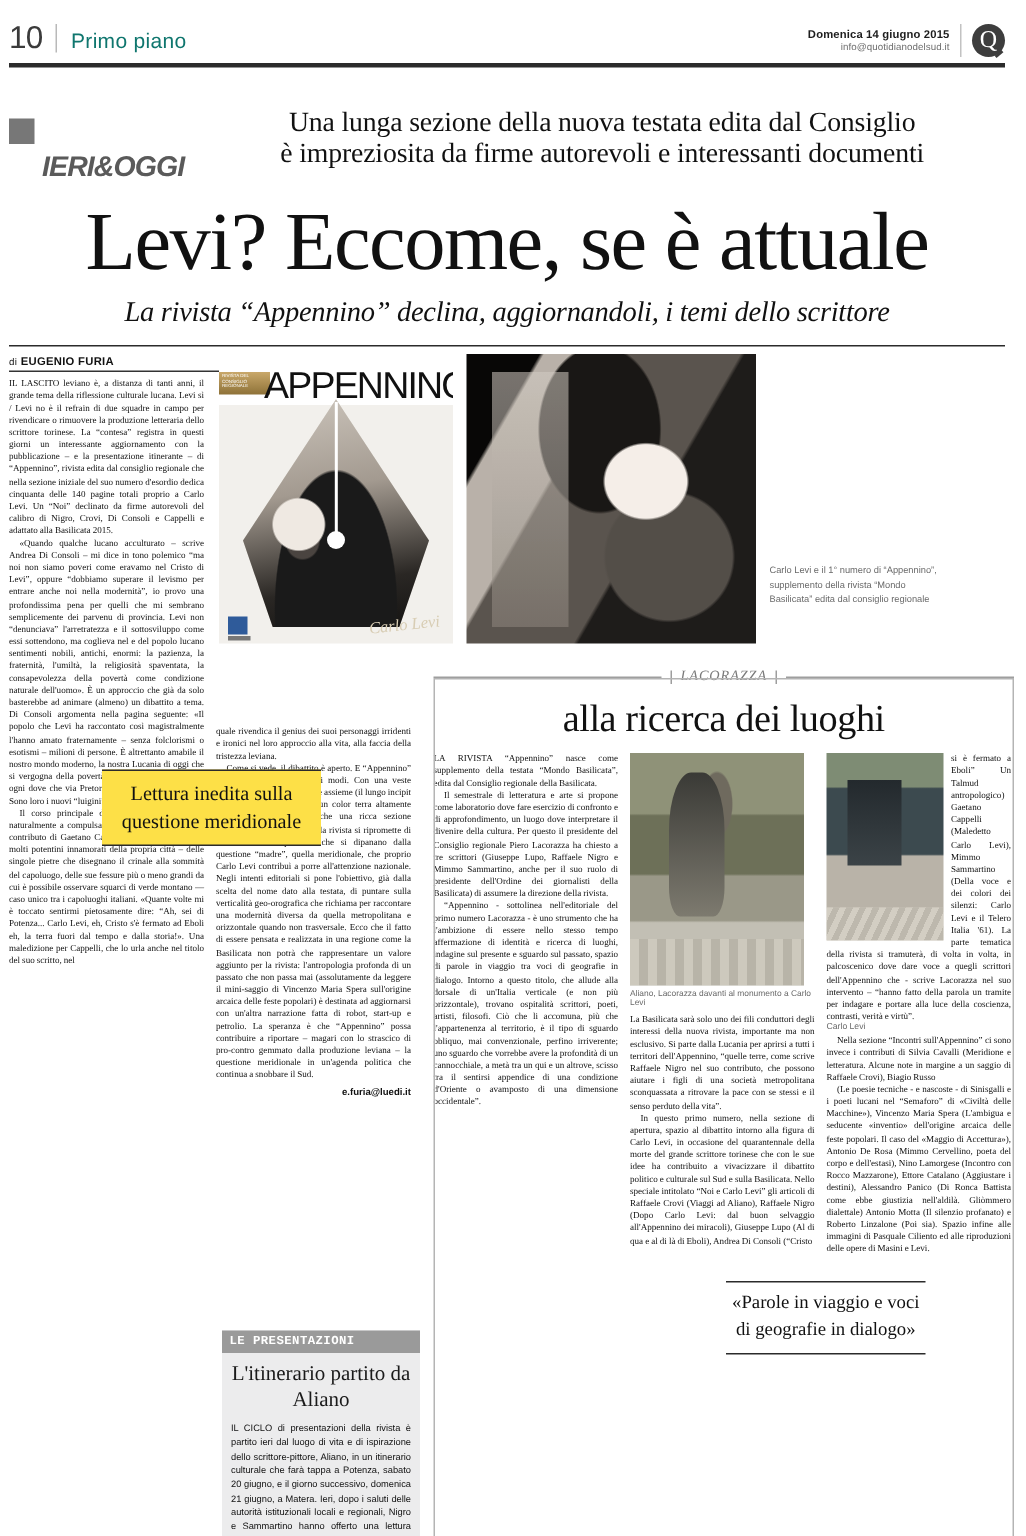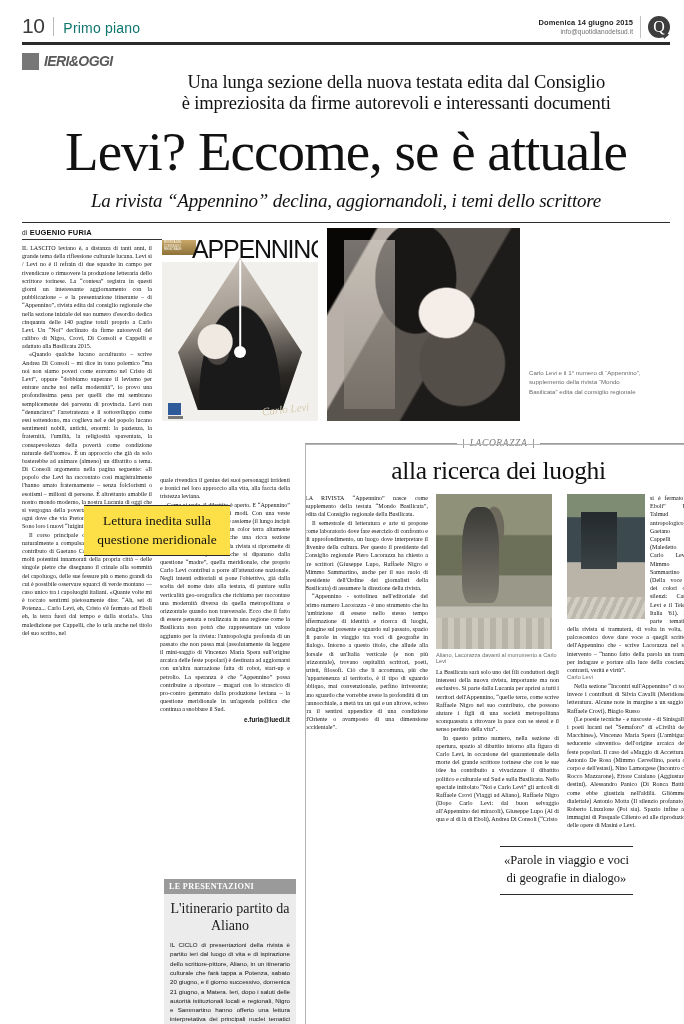--- a/index.html
+++ b/index.html
@@ -5,21 +5,21 @@
   * { box-sizing: border-box; }
   html, body { margin:0; padding:0; }
   body {
     width: 684px; height: 1024px;
     background: #ffffff;
     font-family: "Liberation Serif", serif;
     color: #111;
     overflow: hidden;
     position: relative;
   }
-  .page { width:684px; height:1024px; position:relative; padding: 8px 14px 6px 22px; }
+  .page { width:684px; height:1024px; position:relative; padding: 8px 14px 6px 6px; }
 
   
   .masthead { display:flex; align-items:flex-end; justify-content:space-between; height:30px; }
   .mh-left { display:flex; align-items:baseline; gap:9px; }
   .folio { font-size:21px; color:#3b3b3b; font-family:"Liberation Sans", sans-serif; font-weight:400; letter-spacing:-0.5px;}
   .folio-rule { width:1px; height:19px; background:#b9b9b9; display:inline-block; position:relative; top:3px;}
   .section-name { font-size:14px; color:#0f766e; font-family:Liberation Sans, sans-serif; letter-spacing:0.2px;}
   .mh-right { display:flex; align-items:center; gap:7px;margin-left:48px; }
   .mh-dateblock { text-align:right; line-height:1.15; }
   .mh-date { font-size:7.5px; font-weight:bold; font-family:"Liberation Sans", sans-serif; color:#1d1d1d; letter-spacing:0.1px;}
@@ -30,21 +30,21 @@
              justify-content:center; position:relative; }
   .mh-logo::after{content:""; position:absolute; width:6px; height:2px; background:#3d3d3d; bottom:1px; right:1px; transform:rotate(-40deg);}
 
   .rule-thick { height:2.5px; background:#2b2b2b; margin-top:4px; }
 
   
   .kicker-row { display:flex; align-items:flex-start; gap:10px; margin-top:7px; }
   .kicker-tag { display:flex; align-items:center; gap:5px; padding-top:1px;}
   .kicker-sq { width:17px; height:17px; background:#777; }
   .kicker-text { font-family:"Liberation Sans", sans-serif; font-weight:bold; font-style:italic;
-                 font-size:14px; color:#5a5a5a; letter-spacing:-0.6px; }
+                 font-size:19px; color:#5a5a5a; letter-spacing:-0.6px;margin-top:48px; }
   .kicker-lines { flex:1; font-size:18.5px; line-height:1.16; text-align:center; letter-spacing:-0.1px;margin-top:20px; }
 
   
   .headline { text-align:center; font-size:55px; line-height:1.03; letter-spacing:-1px; margin-top:10px; font-weight:400;}
   .subhead { text-align:center; font-style:italic; font-size:19px; margin-top:9px; letter-spacing:-0.2px;}
   .rule-under-sub { height:1px; background:#2b2b2b; margin-top:10px; }
 
   
   .content { position:relative; margin-top:5px; }
 
@@ -149,21 +149,21 @@
   
   .pull-right {
     position:absolute; left:478px; top:618px; width:133px; background:#fff; z-index:6;
     text-align:center; font-size:12.5px; line-height:1.42; padding:5px 2px 6px 2px;
     border-top:1.6px solid #2b2b2b; border-bottom:1.6px solid #2b2b2b;
   }
 
   
   .pres-box { position:absolute; left:142px; top:651px; width:132px; background:#ececed;
               padding:0 0 6px 0; }
-  .pres-head { background:#9a9a9a; color:#fff; font-family:Liberation Serif, serif;
+  .pres-head { background:#9a9a9a; color:#fff; font-family:Liberation Mono, monospace;
                font-weight:bold; font-size:8.2px; letter-spacing:0.3px; padding:3px 5px; }
   .pres-title { text-align:center; font-size:14px; line-height:1.18; padding:7px 5px 6px 5px; color:#1a1a1a;}
   .pres-body { font-family:"Liberation Sans", sans-serif; font-size:6.2px; line-height:1.5;
                text-align:justify; padding:0 6px; }
   .pres-body p { margin:0; }
 
   
   .box-outline { position:absolute; border:1px solid #b4b4b4; }
 
   .email { text-align:right; font-family:"Liberation Sans", sans-serif; font-weight:bold;

